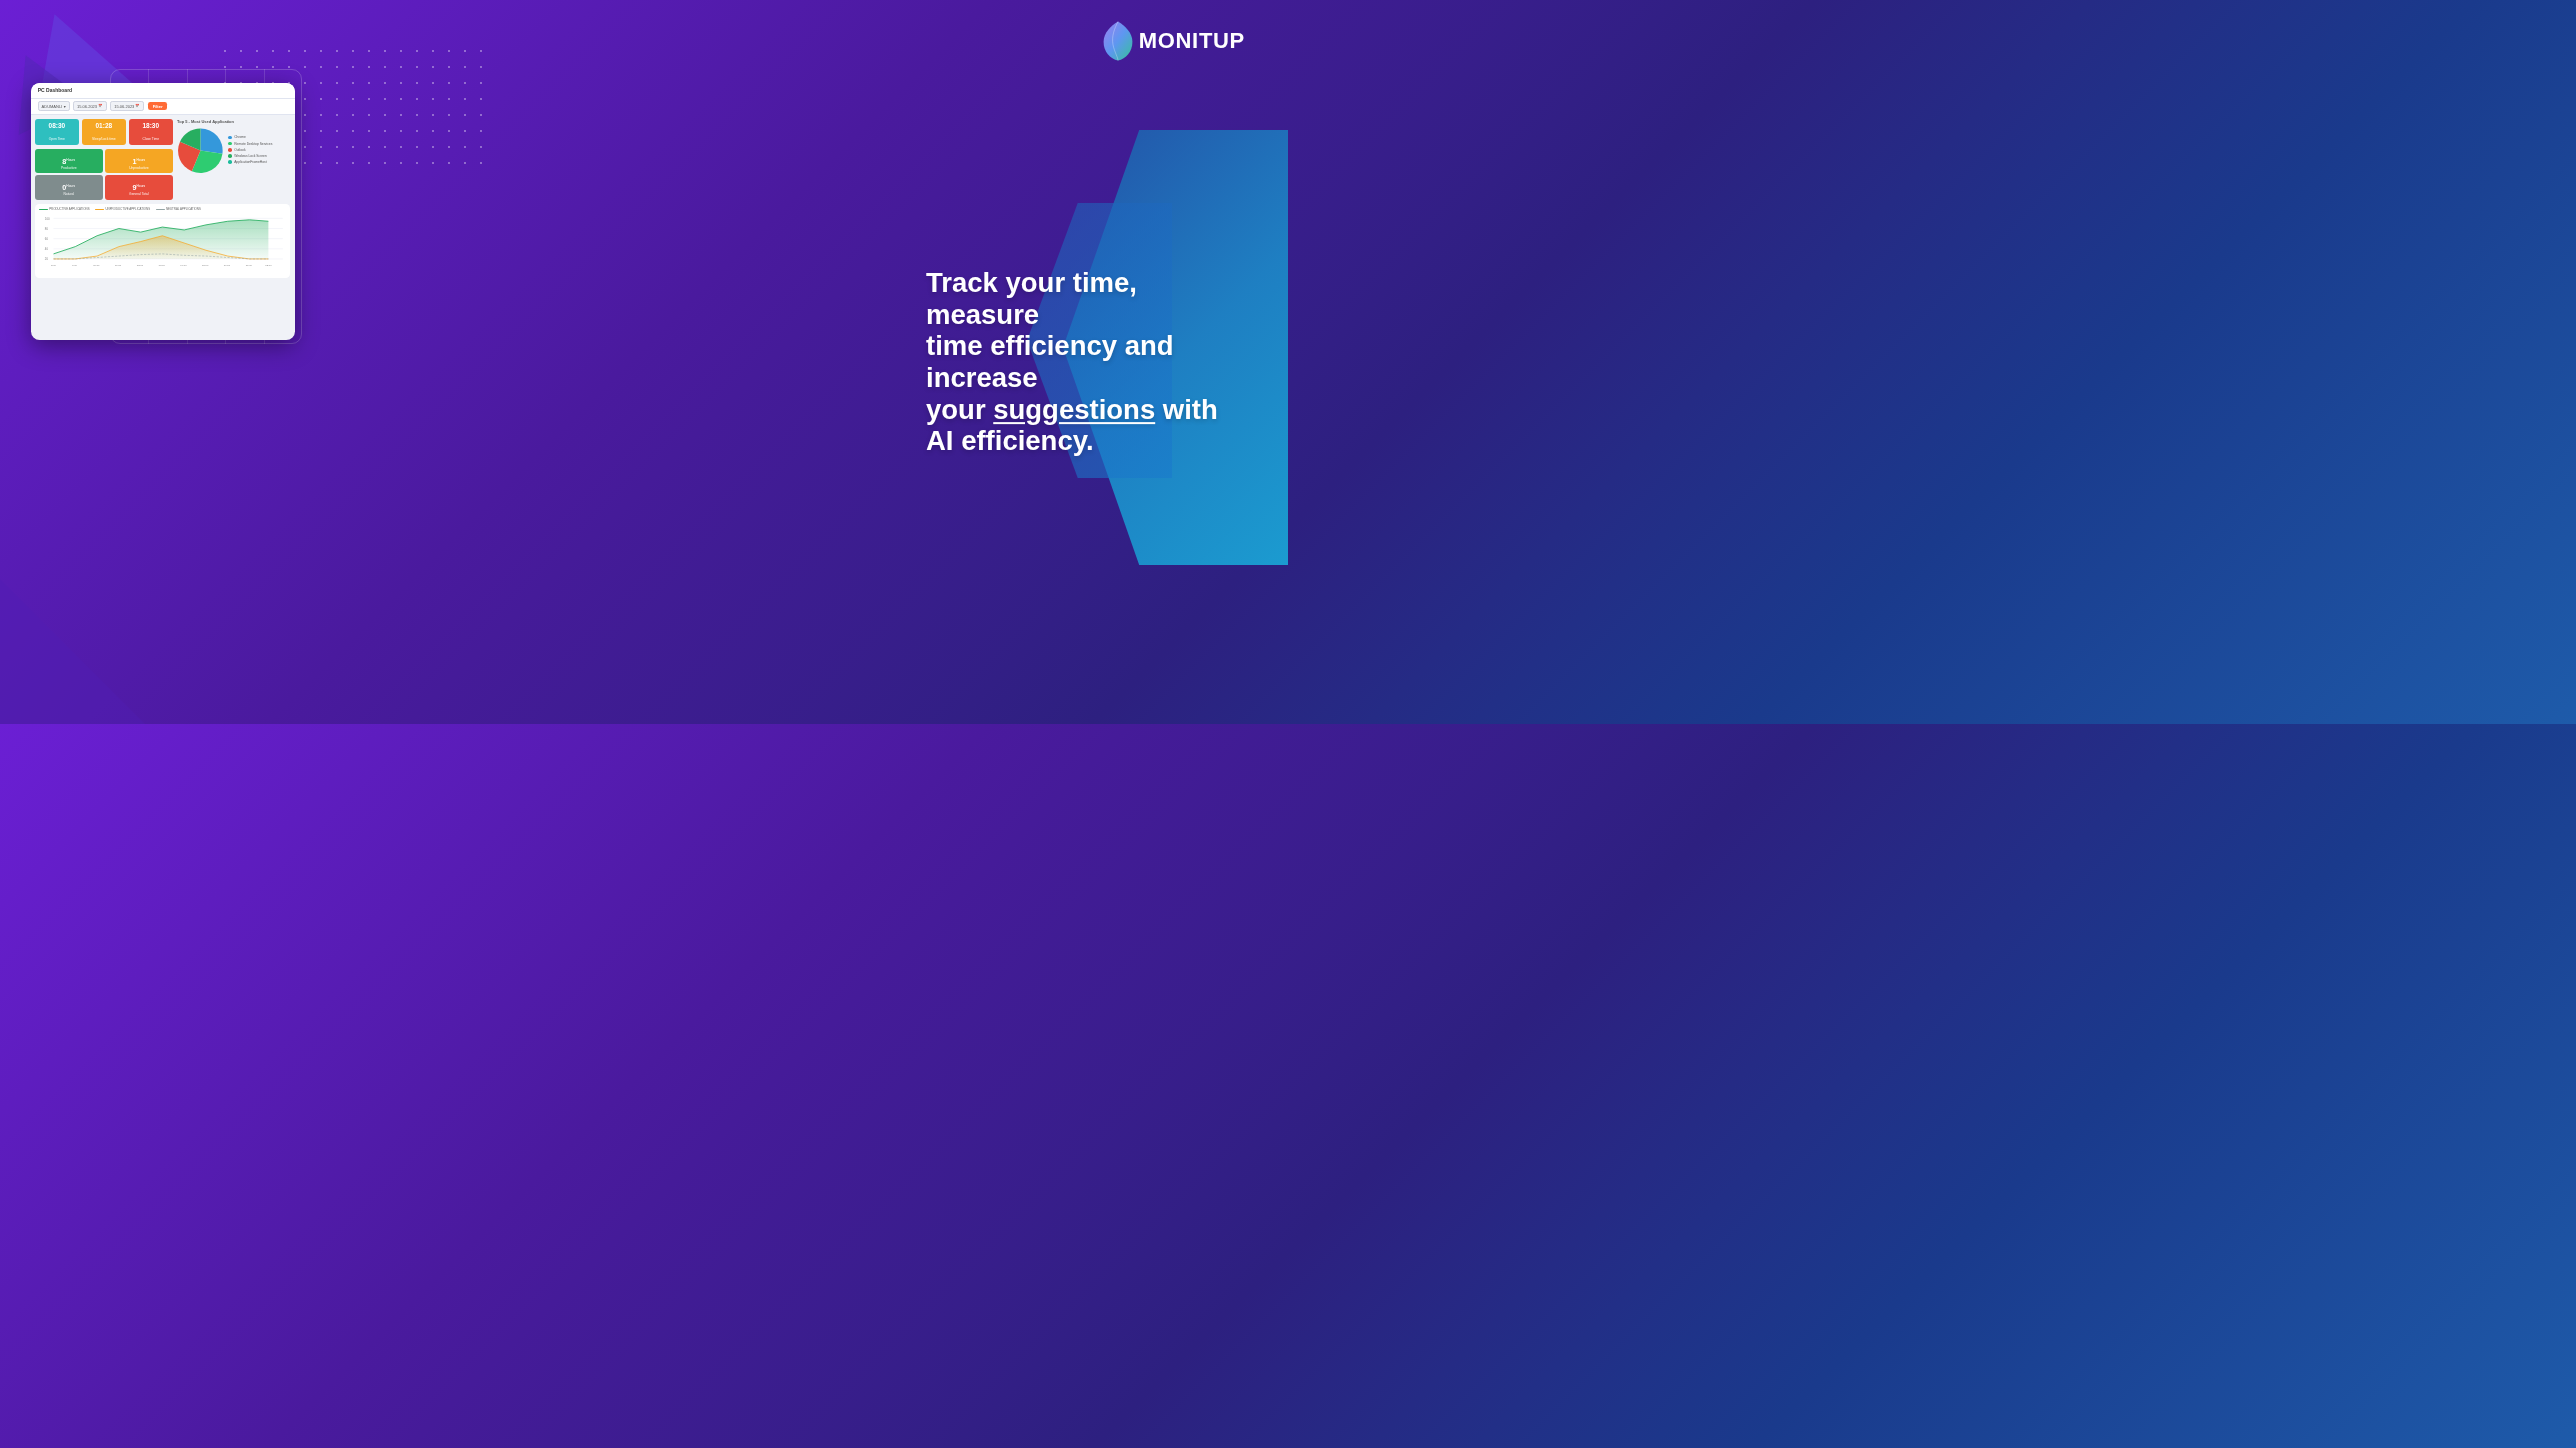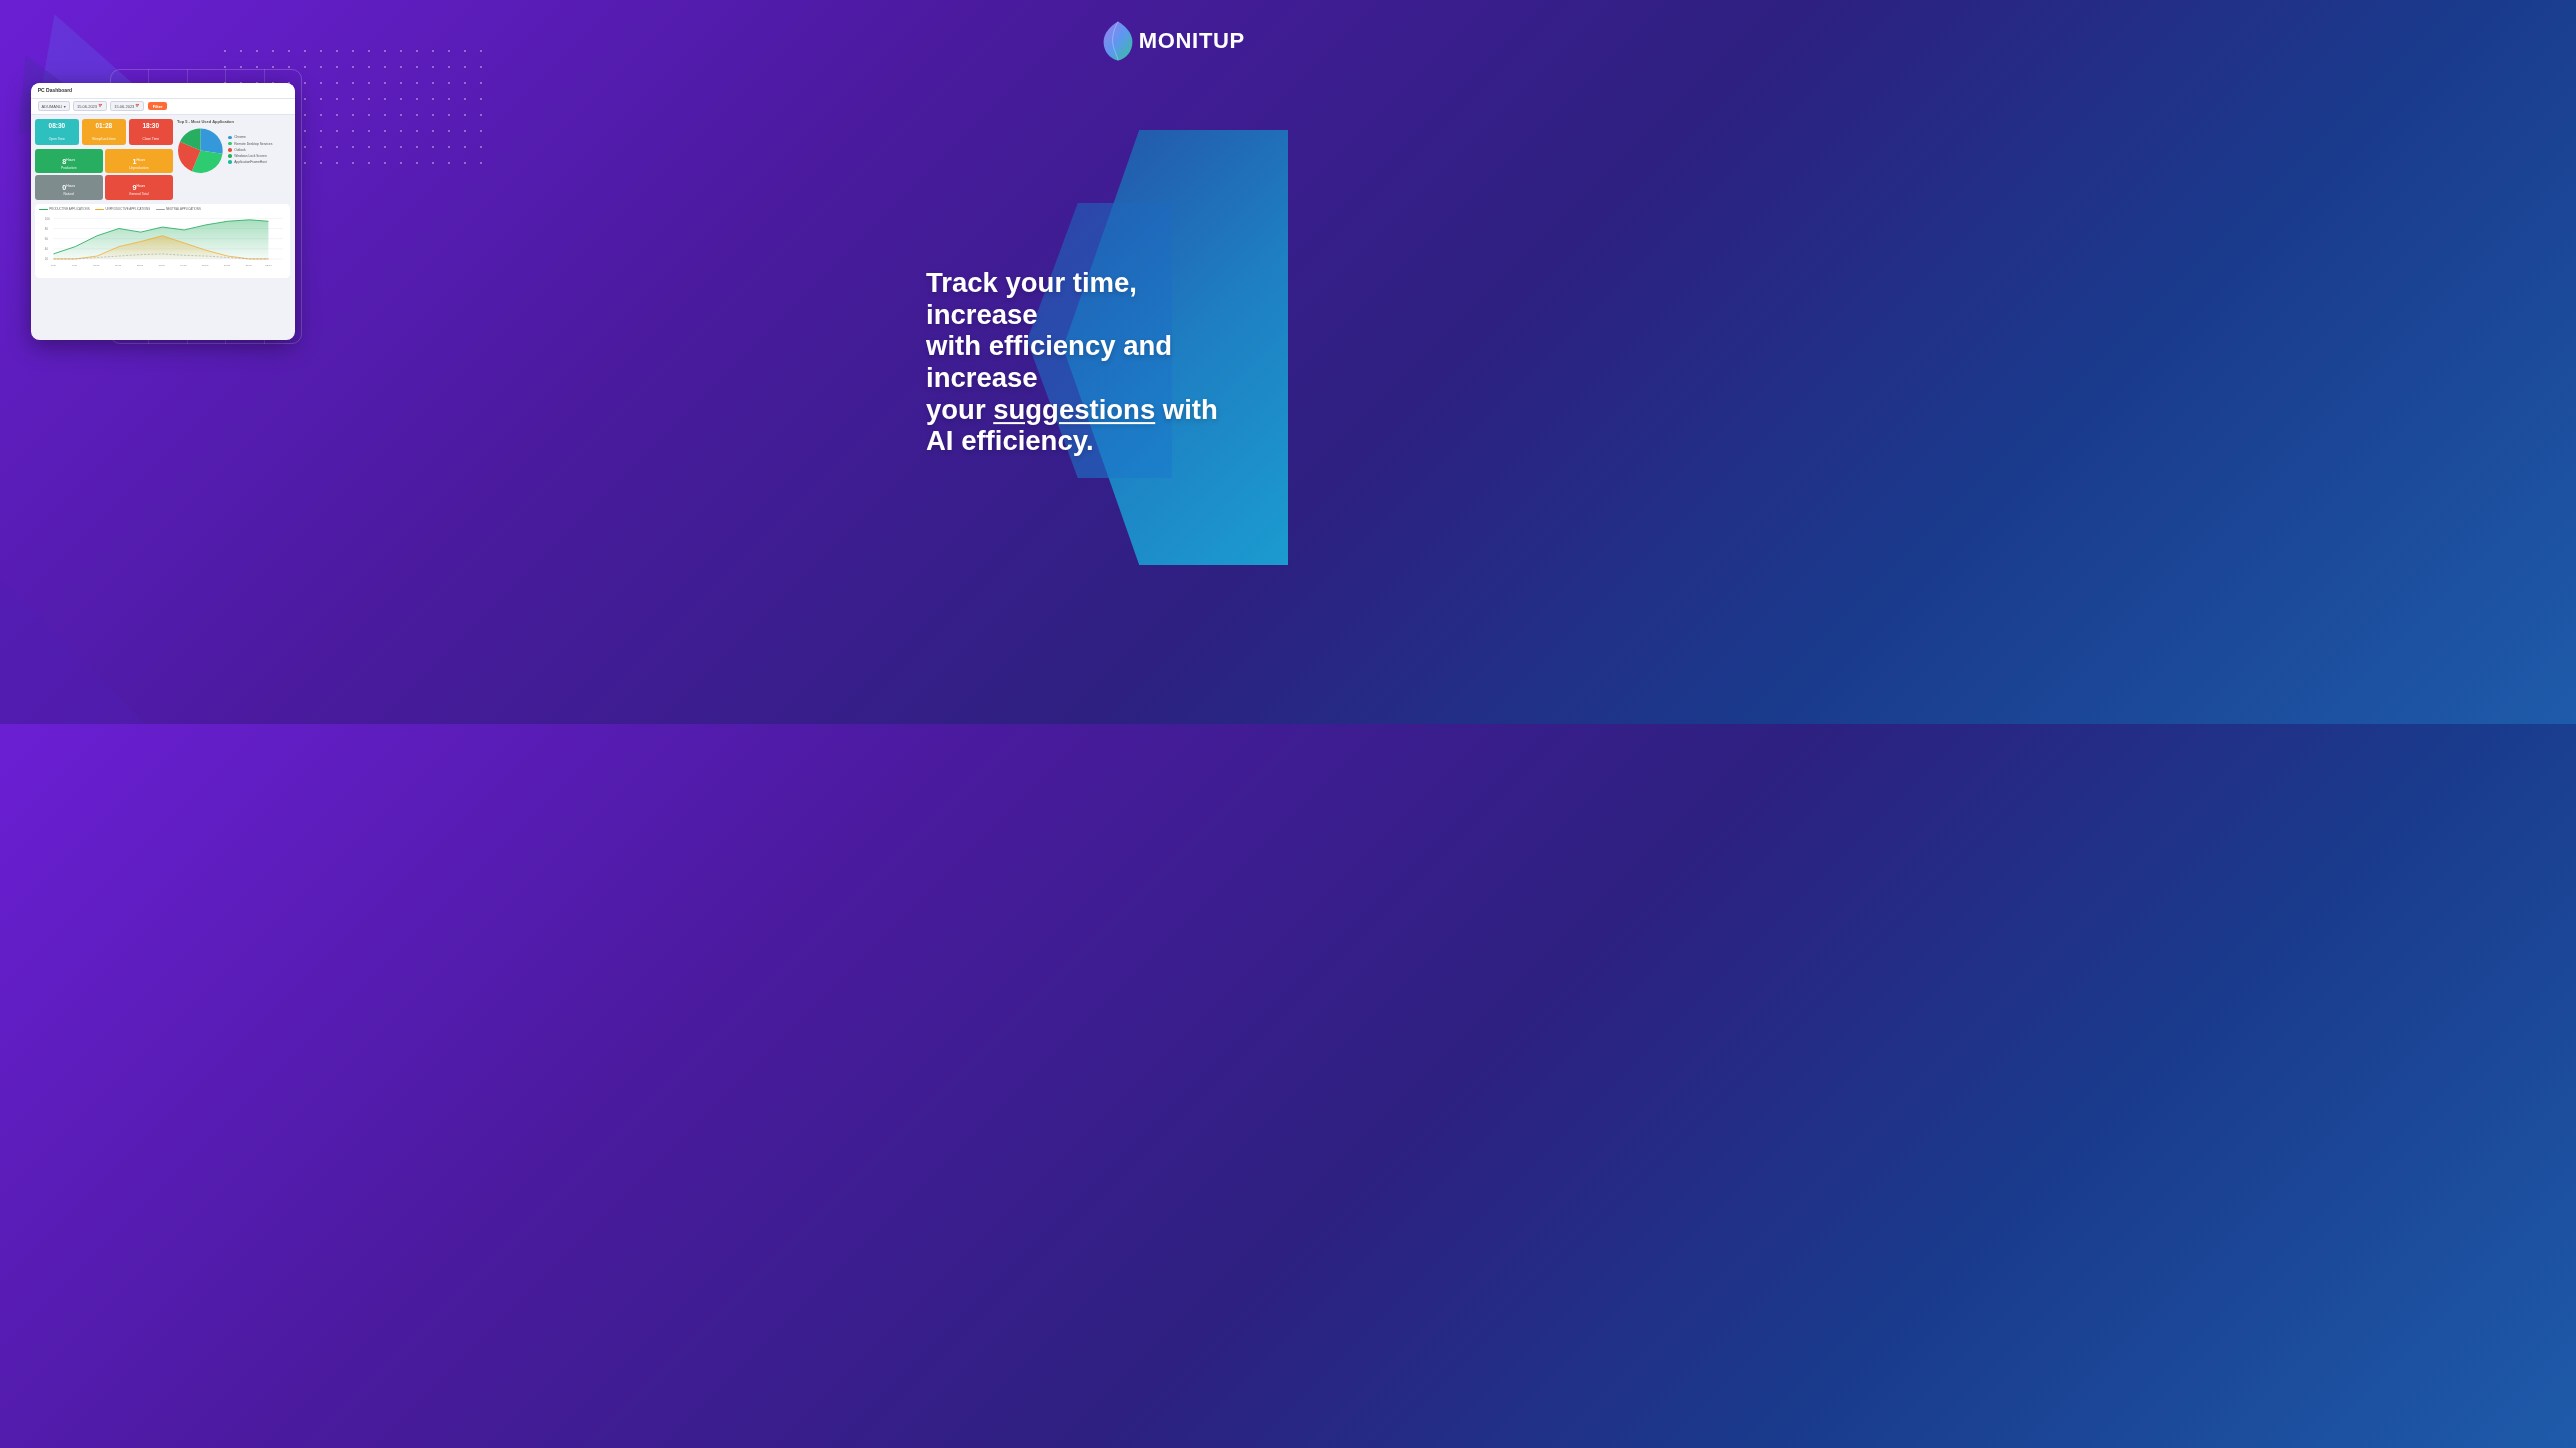--- a/index.html
+++ b/index.html
@@ -554,19 +554,19 @@
         <text x="259" y="72" font-size="3.5" fill="#888" text-anchor="middle">16:00</text>
         <text x="289" y="72" font-size="3.5" fill="#888" text-anchor="middle">17:00</text>
         <text x="316" y="72" font-size="3.5" fill="#888" text-anchor="middle">18:00</text>
       </svg>
     </div>
   </div>
 </div>
 
 <div class="text-section">
   <div class="main-headline">
-    <span>Track your time, increase</span><br>
-    <span>with efficiency and increase</span><br>
+    <span>Track your time, measure</span><br>
+    <span>time efficiency and increase</span><br>
     <span>your <span class="underlined">suggestions</span> with</span><br>
     <span>AI efficiency.</span>
   </div>
 </div>
 
 
 </body></html>

